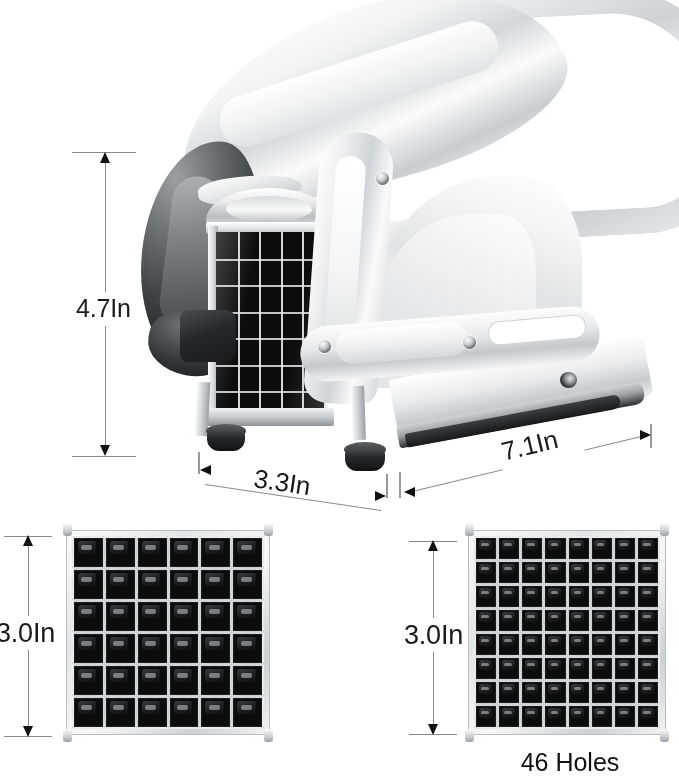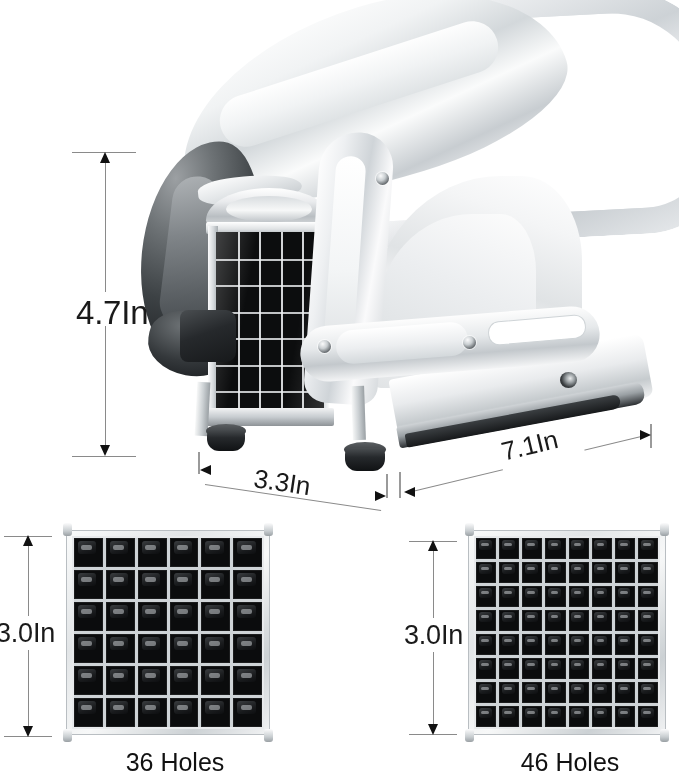--- a/index.html
+++ b/index.html
@@ -296,21 +296,21 @@
     <div class="foot" style="left:207px;top:429px;width:38px;height:22px;"></div>
     <div class="foot-top" style="left:344px;top:442px;width:42px;height:15px;"></div>
     <div class="foot" style="left:345px;top:448px;width:40px;height:23px;"></div>
 
     <div class="hline" style="left:72px;top:152px;width:64px;"></div>
     <div class="hline" style="left:72px;top:456px;width:64px;"></div>
     <div class="vline" style="left:105px;top:158px;height:292px;"></div>
     <div class="arw arw-up" style="left:100px;top:152px;"></div>
     <div class="arw arw-dn" style="left:100px;top:445px;"></div>
     <div class="mask" style="left:74px;top:292px;width:62px;height:34px;"></div>
-    <div class="dim-label" style="left:76px;top:294px;font-size:33px;">4.7In</div>
+    <div class="dim-label" style="left:76px;top:294px;font-size:25px;">4.7In</div>
 
     <div class="tick" style="left:198px;top:452px;width:2px;height:22px;background:#9a9a9a;"></div>
     <div class="tick" style="left:386px;top:474px;width:2px;height:24px;background:#9a9a9a;"></div>
     <div class="hline" style="left:205px;top:484px;width:178px;transform:rotate(8.4deg);transform-origin:left center;"></div>
     <div class="arw arw-lf" style="left:200px;top:465px;"></div>
     <div class="arw arw-rt" style="left:375px;top:491px;"></div>
     <div class="mask" style="left:252px;top:462px;width:78px;height:32px;transform:rotate(8.4deg);"></div>
     <div class="dim-label" style="left:254px;top:463px;font-size:26px;transform:rotate(8.4deg);transform-origin:left center;">3.3In</div>
 
     <div class="tick" style="left:399px;top:472px;width:2px;height:26px;background:#9a9a9a;"></div>
@@ -368,21 +368,20 @@
     <div class="corner-post" style="right:-3px;bottom:-7px;"></div>
   </div>
 
   <div class="hline" style="left:4px;top:536px;width:48px;"></div>
   <div class="hline" style="left:4px;top:736px;width:48px;"></div>
   <div class="vline" style="left:28px;top:542px;height:188px;"></div>
   <div class="arw arw-up" style="left:23px;top:535px;"></div>
   <div class="arw arw-dn" style="left:23px;top:726px;"></div>
   <div class="mask" style="left:0px;top:616px;width:56px;height:34px;"></div>
   <div class="dim-label" style="left:-4px;top:618px;font-size:27px;">3.0In</div>
-  <div class="caption" style="left:105px;top:748px;width:140px;font-size:25px;">36 Holes</div>
 
   <div class="blade-panel" style="left:468px;top:530px;width:198px;height:205px;">
     <div class="blade-outer"></div>
     <div class="blade-grid" id="grid-64" style="grid-template-columns: repeat(8, 1fr); grid-template-rows: repeat(8, 1fr);">
         <div class="hole"></div>
         <div class="hole"></div>
         <div class="hole"></div>
         <div class="hole"></div>
         <div class="hole"></div>
         <div class="hole"></div>

